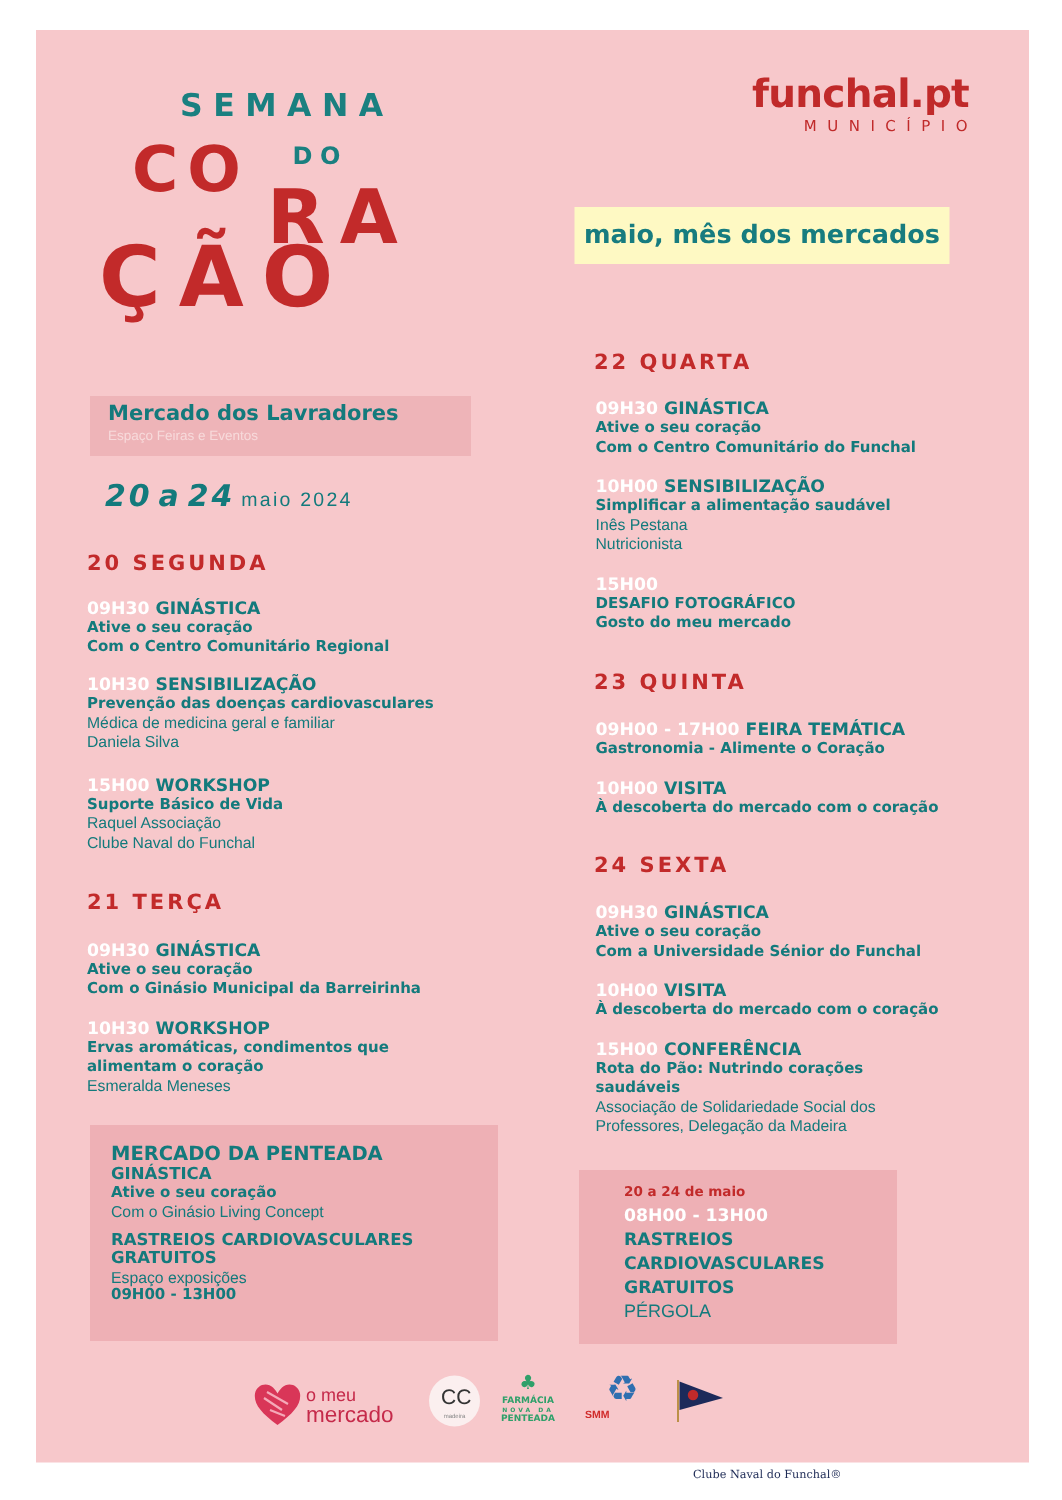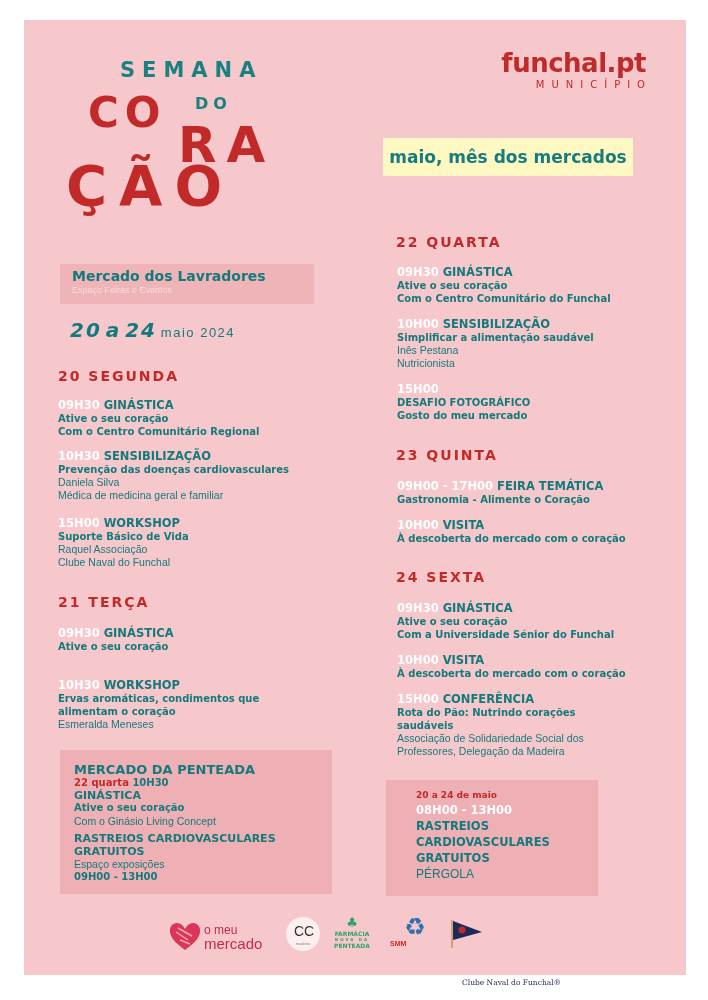--- a/index.html
+++ b/index.html
@@ -104,34 +104,35 @@
 
 <div class="abs day" style="left:58px;top:368px;">20 SEGUNDA</div>
 <div class="abs ev" style="left:58px;top:398px;">
   <div class="hd"><span class="t">09H30</span> <span>GINÁSTICA</span></div>
   <div class="sub">Ative o seu coração</div>
   <div class="sub">Com o Centro Comunitário Regional</div>
 </div>
 <div class="abs ev" style="left:58px;top:449px;">
   <div class="hd"><span class="t">10H30</span> <span>SENSIBILIZAÇÃO</span></div>
   <div class="sub">Prevenção das doenças cardiovasculares</div>
+  <div class="p">Médica de medicina geral e familiar</div>
   <div class="p">Daniela Silva</div>
-  <div class="p">Médica de medicina geral e familiar</div>
 </div>
 <div class="abs ev" style="left:58px;top:516px;">
   <div class="hd"><span class="t">15H00</span> <span>WORKSHOP</span></div>
   <div class="sub">Suporte Básico de Vida</div>
   <div class="p">Raquel Associação</div>
   <div class="p">Clube Naval do Funchal</div>
 </div>
 
 <div class="abs day" style="left:58px;top:594px;">21 TERÇA</div>
 <div class="abs ev" style="left:58px;top:626px;">
   <div class="hd"><span class="t">09H30</span> <span>GINÁSTICA</span></div>
   <div class="sub">Ative o seu coração</div>
+  <div class="sub">Com o Ginásio Municipal da Barreirinha</div>
 </div>
 <div class="abs ev" style="left:58px;top:678px;">
   <div class="hd"><span class="t">10H30</span> <span>WORKSHOP</span></div>
   <div class="sub">Ervas aromáticas, condimentos que</div>
   <div class="sub">alimentam o coração</div>
   <div class="p">Esmeralda Meneses</div>
 </div>
 
 <div class="abs day" style="left:396px;top:234px;">22 QUARTA</div>
 <div class="abs ev" style="left:397px;top:265px;">
@@ -174,24 +175,20 @@
 <div class="abs ev" style="left:397px;top:692px;">
   <div class="hd"><span class="t">15H00</span> <span>CONFERÊNCIA</span></div>
   <div class="sub">Rota do Pão: Nutrindo corações</div>
   <div class="sub">saudáveis</div>
   <div class="p">Associação de Solidariedade Social dos</div>
   <div class="p">Professores, Delegação da Madeira</div>
 </div>
 
 <div class="abs box-pent">
   <div class="h">MERCADO DA PENTEADA</div>
-  <div class="line" style="font-weight:bold;">
-    <span class="red">22 quarta</span>
-    <span>10H30</span>
-  </div>
   <div class="line" style="font-weight:bold;font-size:11px;">GINÁSTICA</div>
   <div class="line" style="font-weight:bold;">Ative o seu coração</div>
   <div class="line" style="font-family:Liberation Sans, sans-serif;font-size:10.5px;">Com o Ginásio Living Concept</div>
   <div class="line" style="font-weight:bold;font-size:11px;margin-top:6px;">RASTREIOS CARDIOVASCULARES</div>
   <div class="line" style="font-weight:bold;font-size:11px;">GRATUITOS</div>
   <div class="line" style="font-family:'Liberation Sans',sans-serif;font-size:10.5px;">Espaço exposições</div>
   <div class="line" style="font-weight:bold;">09H00 - 13H00</div>
 </div>
 
 <div class="abs box-rast">

